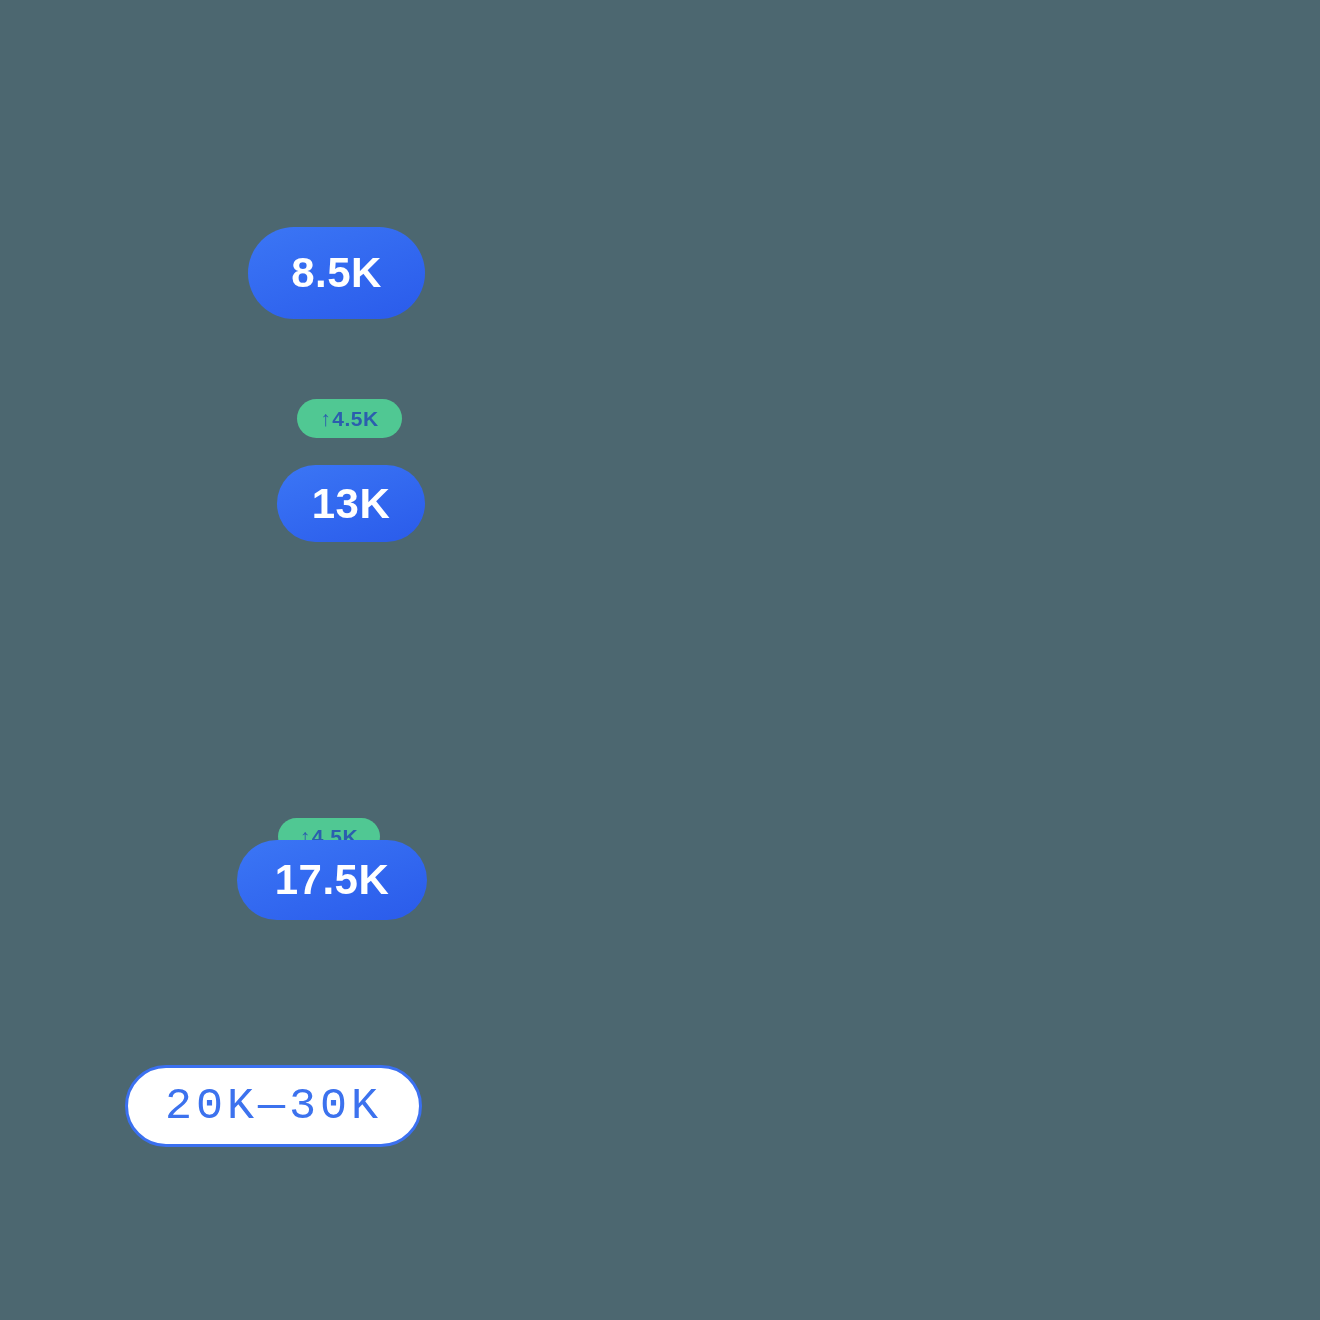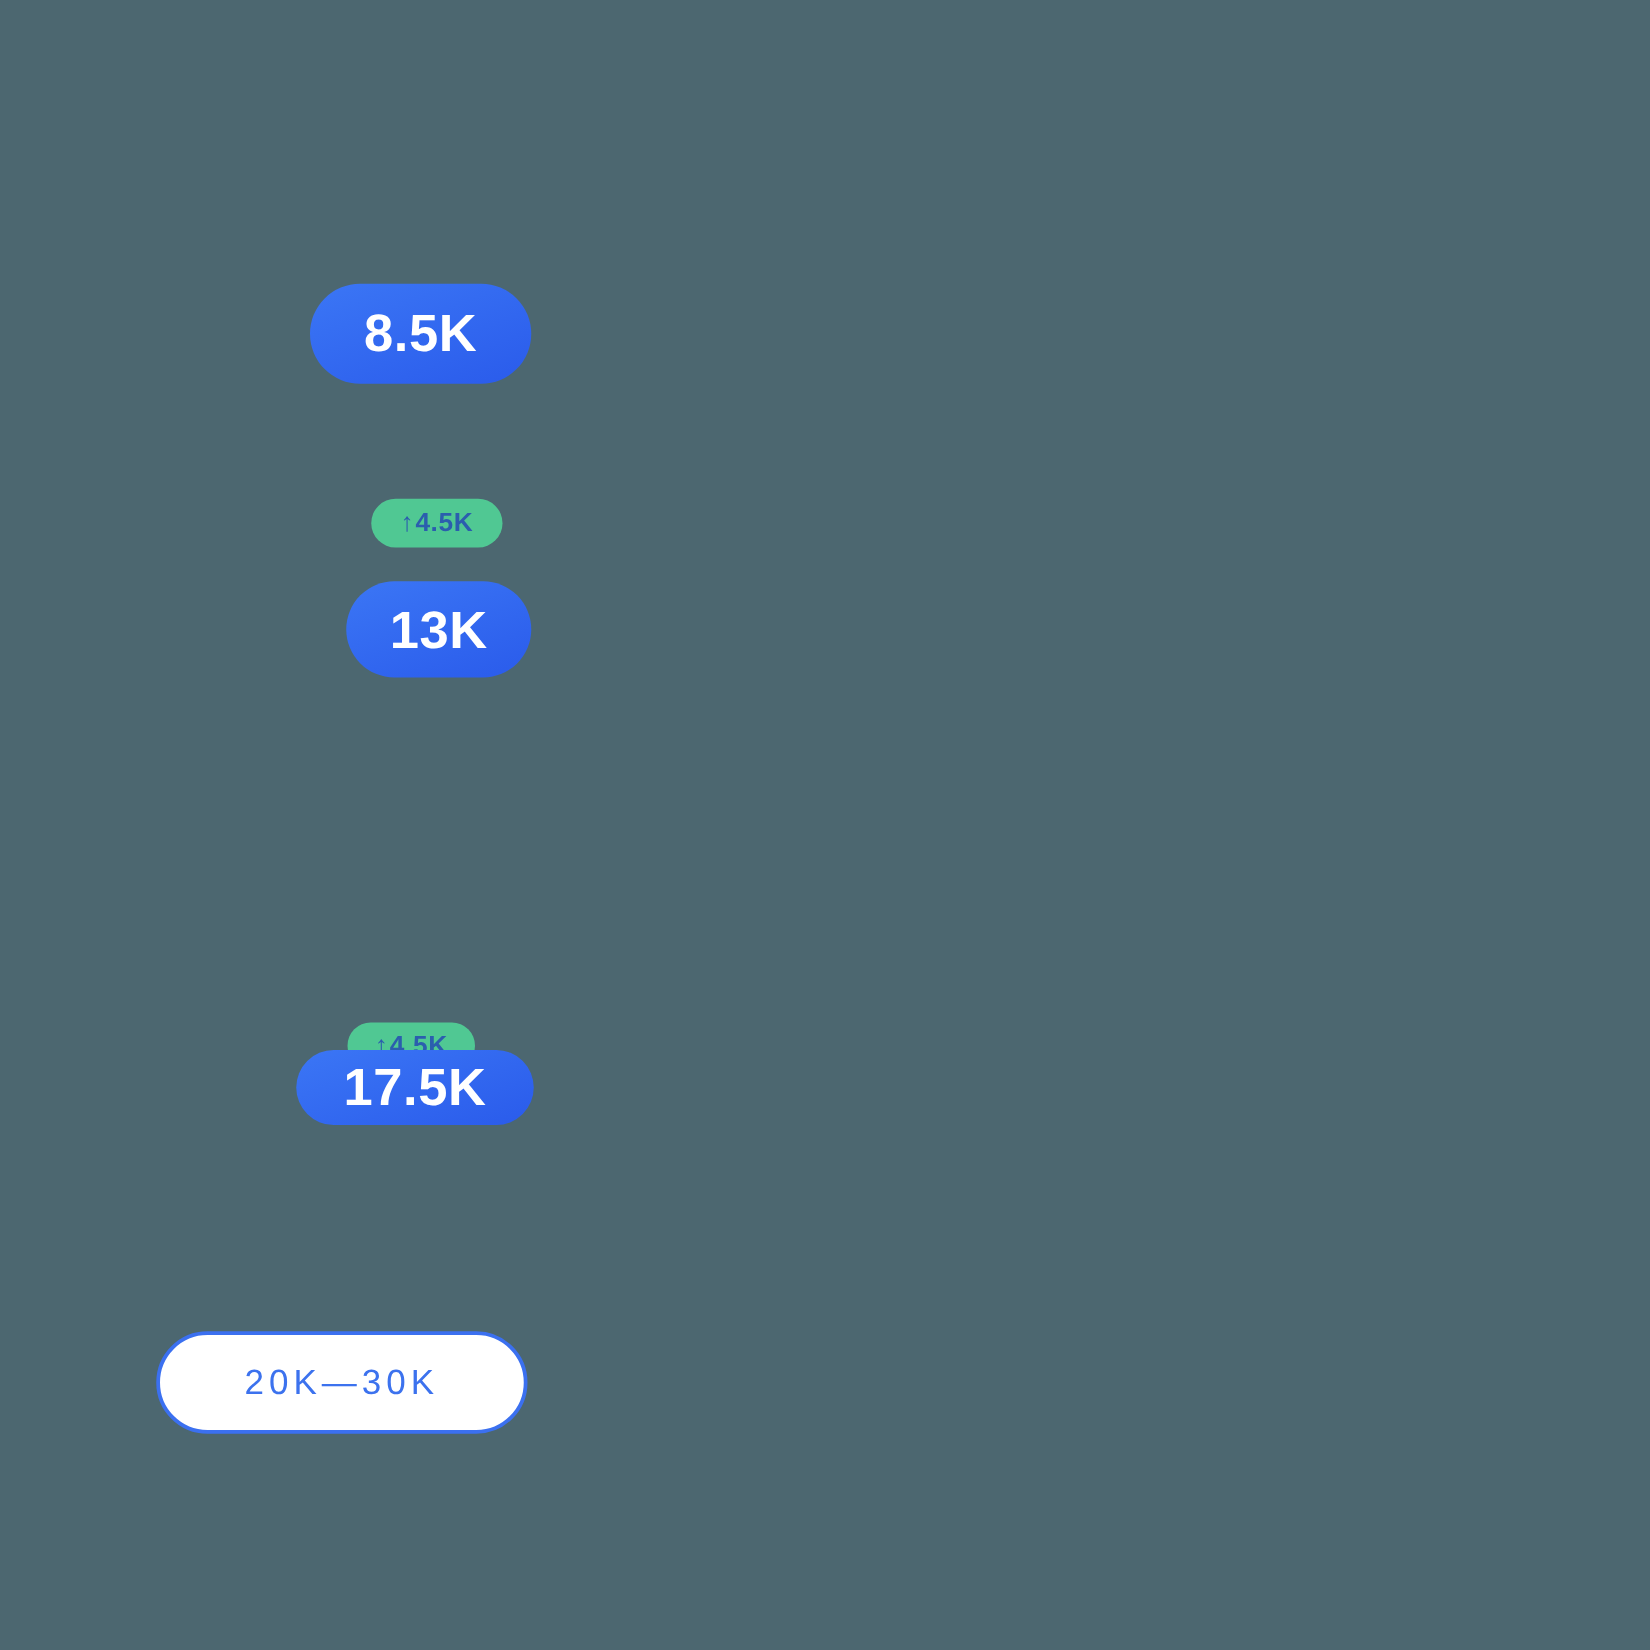--- a/index.html
+++ b/index.html
@@ -44,33 +44,33 @@
     z-index: 1;
   }
   .delta-badge .arrow {
     font-weight: 400;
     margin-right: 1px;
   }
   .range-pill {
     background: var(--range-fill, #FFFFFF);
     border: 3px solid var(--range-border, #3B70F0);
     color: var(--range-text, #3C72EE);
-    font-family: Liberation Sans, sans-serif;
-    font-size: 28px;
+    font-family: Liberation Mono, monospace;
+    font-size: 45px;
     font-weight: 500;
     letter-spacing: 4px;
     z-index: 2;
   }
 
   
-  .pos-m1 { left: 248px; top: 227px; width: 177px; height: 80px; }
+  .pos-m1 { left: 248px; top: 227px; width: 177px; height: 92px; }
   .pos-m2-badge { left: 297px; top: 399px; width: 105px; height: 39px; }
   .pos-m2-pill { left: 277px; top: 424px; width: 148px; height: 77px; margin-top: 41px; }
   .pos-m3-badge { left: 278px; top: 818px; width: 102px; height: 37px; }
-  .pos-m3-pill { left: 237px; top: 840px; width: 190px; height: 60px; }
+  .pos-m3-pill { left: 237px; top: 840px; width: 190px; height: 80px; }
   .pos-m4 { left: 125px; top: 1065px; width: 297px; height: 82px; }
 </style>
 </head>
 <body>
 
 <div class="stage">
 
   <div class="pill value-pill pos-m1">
     <span>8.5K</span>
   </div>

